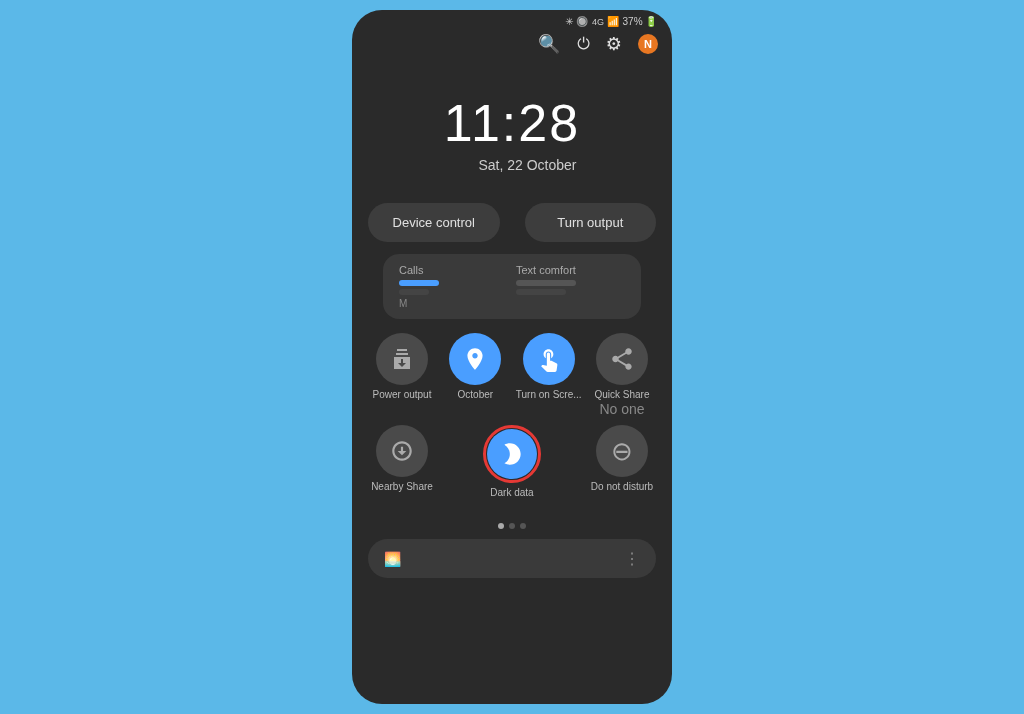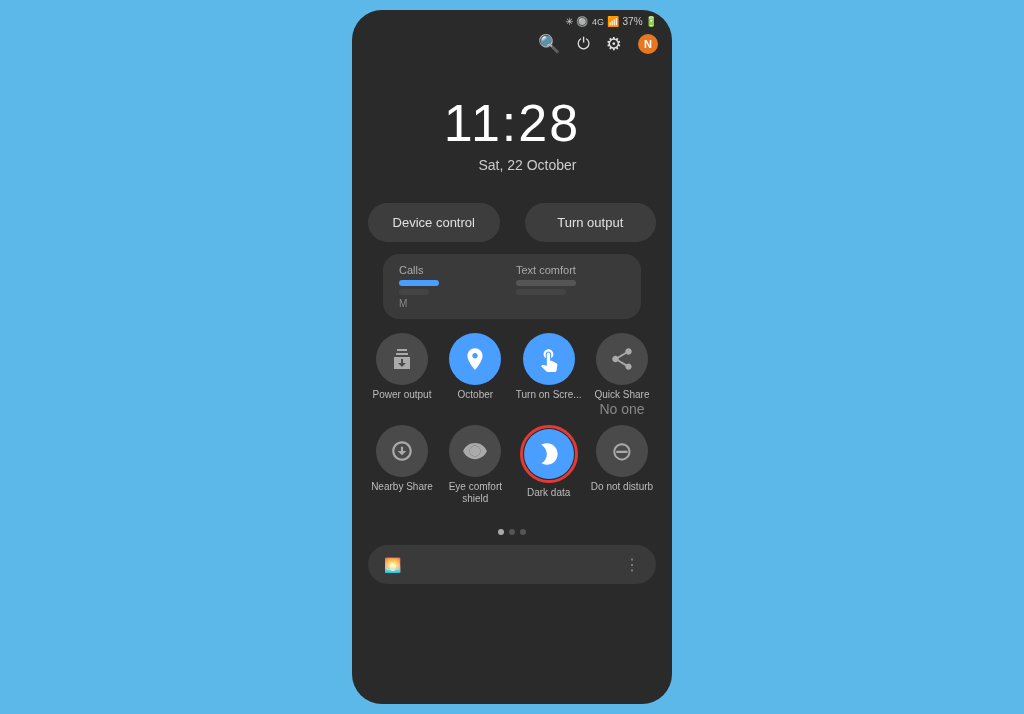--- a/index.html
+++ b/index.html
@@ -305,29 +305,20 @@
 
       <div class="tile">
         <div class="tile-icon" style="font-size:20px">
           <svg width="26" height="26" viewBox="0 0 24 24" fill="#aaa">
               <path d="M12 3C7.03 3 3 7.03 3 12s4.03 9 9 9 9-4.03 9-9-4.03-9-9-9zm0 16c-3.86 0-7-3.14-7-7s3.14-7 7-7 7 3.14 7 7-3.14 7-7 7zm-1-11v4H8l4 4 4-4h-3V8h-2z"></path>
             </svg>
         </div>
         <span class="tile-label">Nearby Share</span>
       </div>
 
-      <div class="tile">
-        <div class="tile-icon">
-          <svg width="26" height="26" viewBox="0 0 24 24" fill="#aaa">
-              <circle cx="12" cy="12" r="5"></circle>
-              <path d="M12 4.5C7 4.5 2.73 7.61 1 12c1.73 4.39 6 7.5 11 7.5s9.27-3.11 11-7.5c-1.73-4.39-6-7.5-11-7.5zM12 17c-2.76 0-5-2.24-5-5s2.24-5 5-5 5 2.24 5 5-2.24 5-5 5z"></path>
-            </svg>
-        </div>
-        <span class="tile-label">Eye comfort shield</span>
-      </div>
 
       <div class="tile">
         <div style="position:relative;margin-bottom:4px;">
           <div style="width:58px;height:58px;border-radius:50%;border:3px solid #e53935;display:flex;align-items:center;justify-content:center;cursor:pointer;">
             <div style="width:50px;height:50px;border-radius:50%;background:#4a9eff;display:flex;align-items:center;justify-content:center;">
               <svg width="26" height="26" viewBox="0 0 24 24" fill="white">
                   <path d="M10 2c-1.82 0-3.53.5-5 1.35C7.99 5.08 10 8.3 10 12s-2.01 6.92-5 8.65C6.47 21.5 8.18 22 10 22c5.52 0 10-4.48 10-10S15.52 2 10 2z"></path>
                 </svg>
             </div>
           </div>

